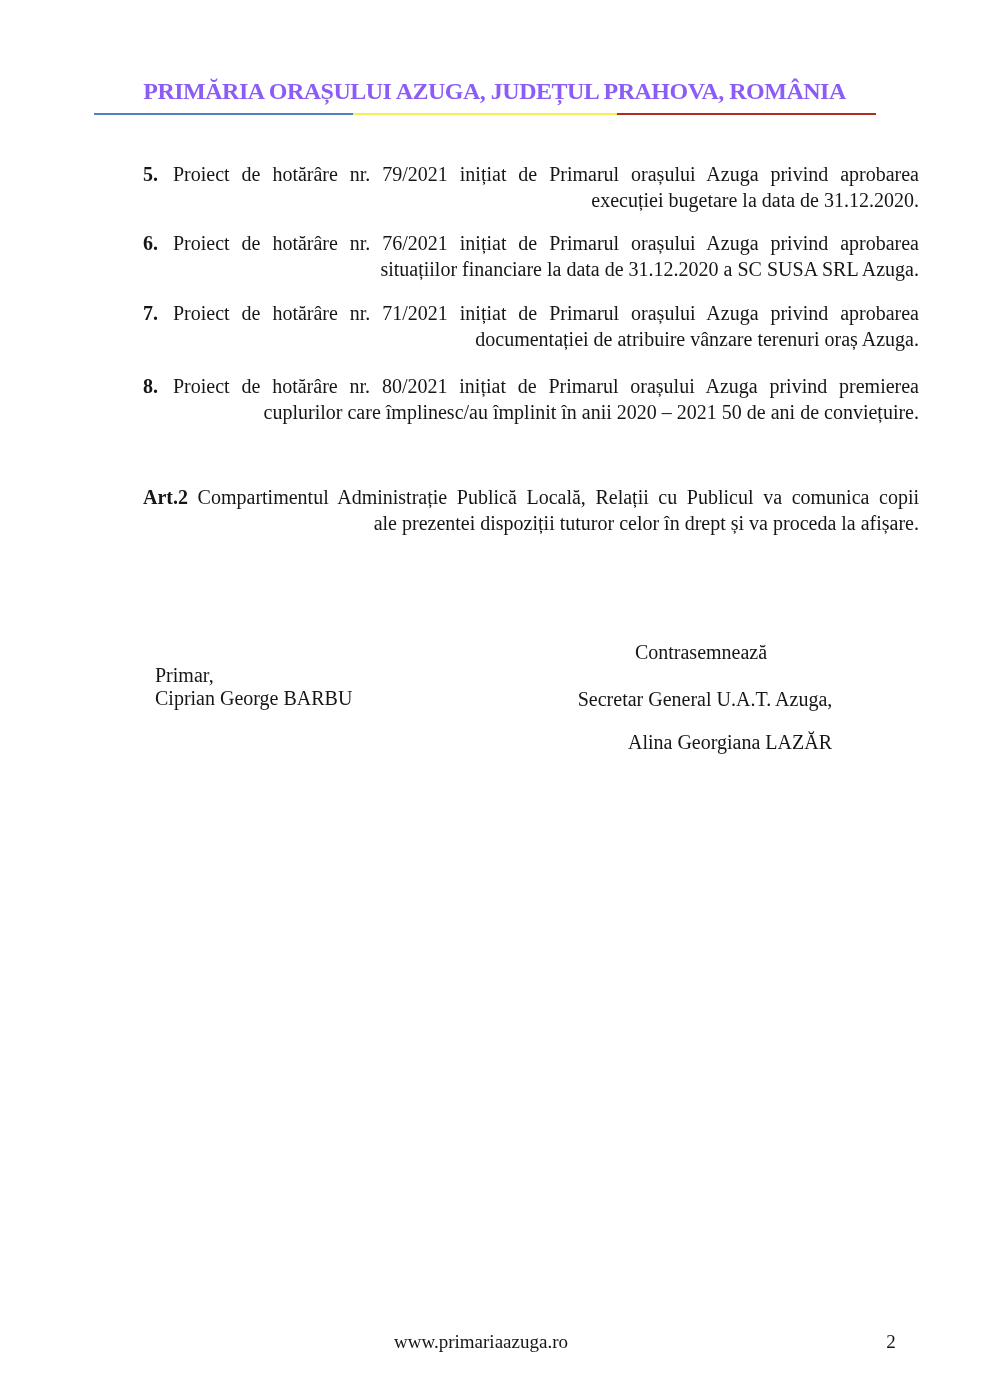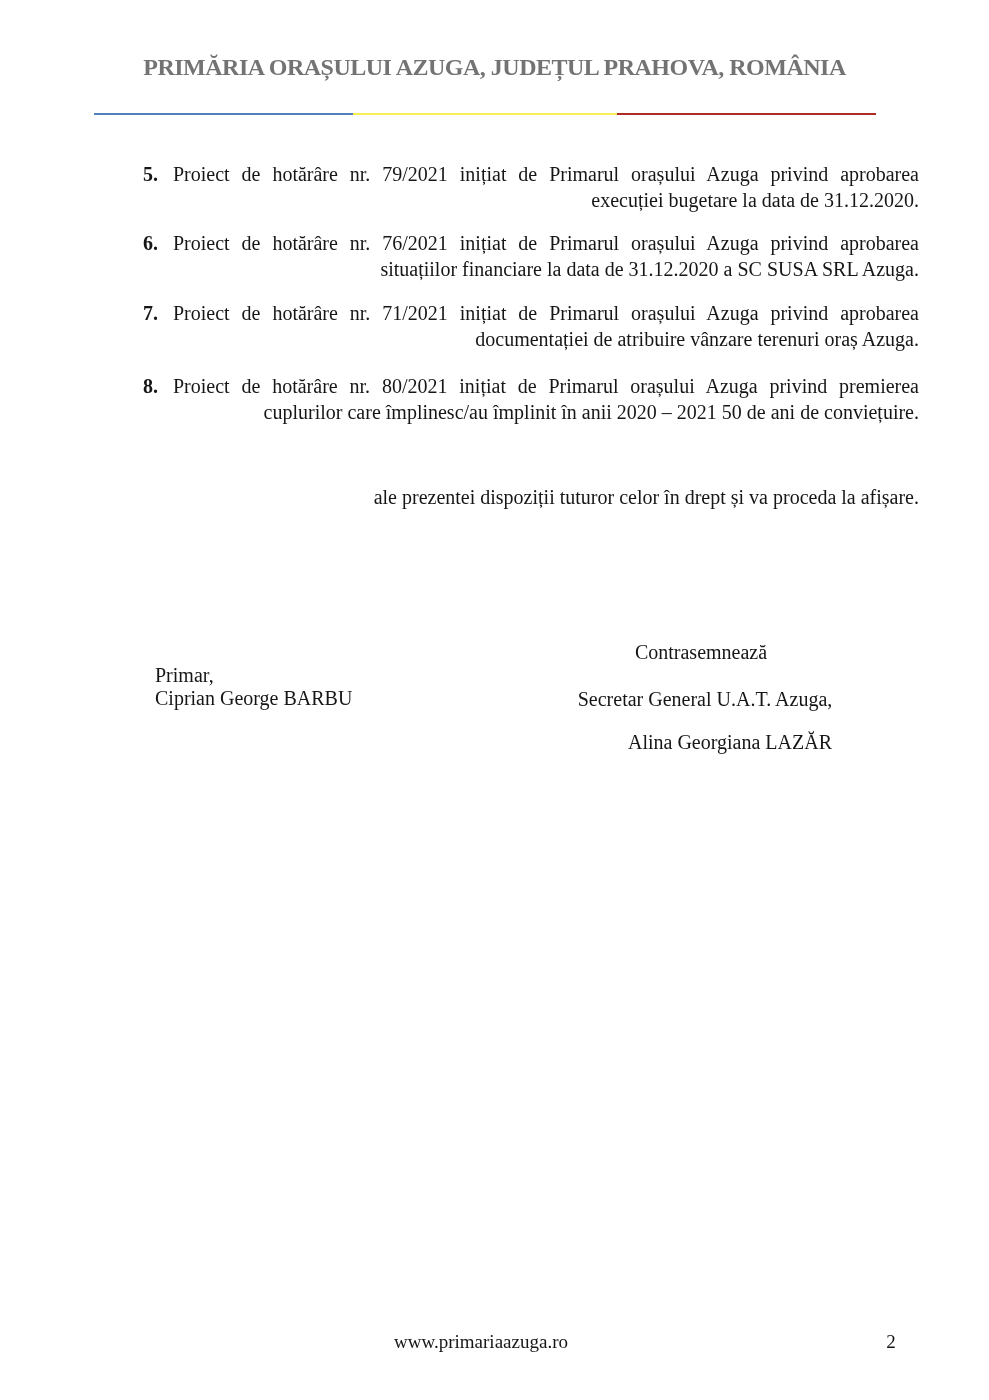--- a/index.html
+++ b/index.html
@@ -9,30 +9,30 @@
     height: 1400px;
     background: #ffffff;
     font-family: "Liberation Serif", "DejaVu Serif", serif;
     color: #161616;
     overflow: hidden;
   }
 
   
   .doc-title {
     position: absolute;
-    top: 52px;
+    top: 76px;
     left: 0;
     width: 989px;
     text-align: center;
     font-size: 24px;
     font-weight: bold;
     letter-spacing: -0.5px;
     white-space: nowrap;
     line-height: 30px;
-    color: #737373;
+    color: #8b5cf6;
   }
   .flag-rule {
     position: absolute;
     top: 113px;
     left: 94px;
     width: 782px;
     height: 2px;
     display: flex;
   }
   .flag-rule .seg { height: 2px; }
@@ -131,20 +131,21 @@
     <div class="lline">documentației de atribuire vânzare terenuri oraș Azuga.</div>
   </div>
 
   <div class="list-item" style="top:373px">
     <span class="item-number">8.</span>
     <div class="jline">Proiect de hotărâre nr. 80/2021 inițiat de Primarul orașului Azuga privind premierea</div>
     <div class="lline">cuplurilor care împlinesc/au împlinit în anii 2020 – 2021 50 de ani de conviețuire.</div>
   </div>
 
   <div class="article">
+    <div class="jline"><span class="bold">Art.2</span><span> Compartimentul Administrație Publică Locală, Relații cu Publicul va comunica copii</span></div>
     <div class="lline">ale prezentei dispoziții tuturor celor în drept și va proceda la afișare.</div>
   </div>
 
   <div class="sig-line" style="top:662px; left:155px">Primar,</div>
   <div class="sig-line" style="top:685px; left:155px">Ciprian George BARBU</div>
 
   <div class="sig-line sig-center" style="top:639px; left:701px">Contrasemnează</div>
   <div class="sig-line sig-center" style="top:686px; left:705px">Secretar General U.A.T. Azuga,</div>
   <div class="sig-line sig-center" style="top:729px; left:730px">Alina Georgiana LAZĂR</div>
 

